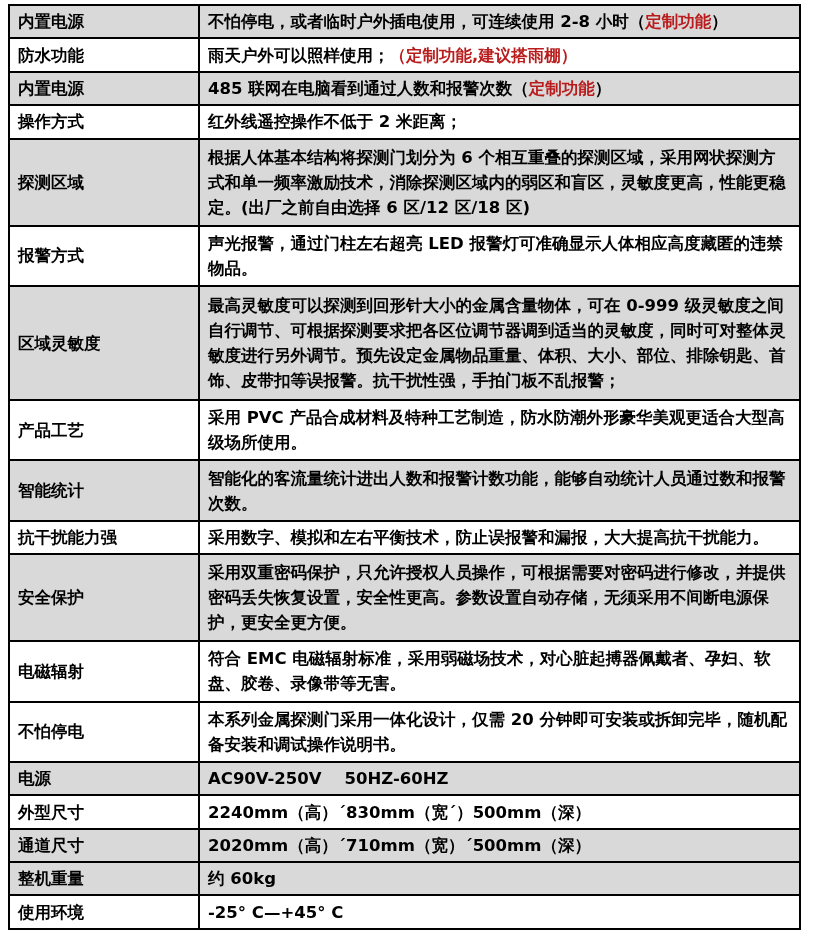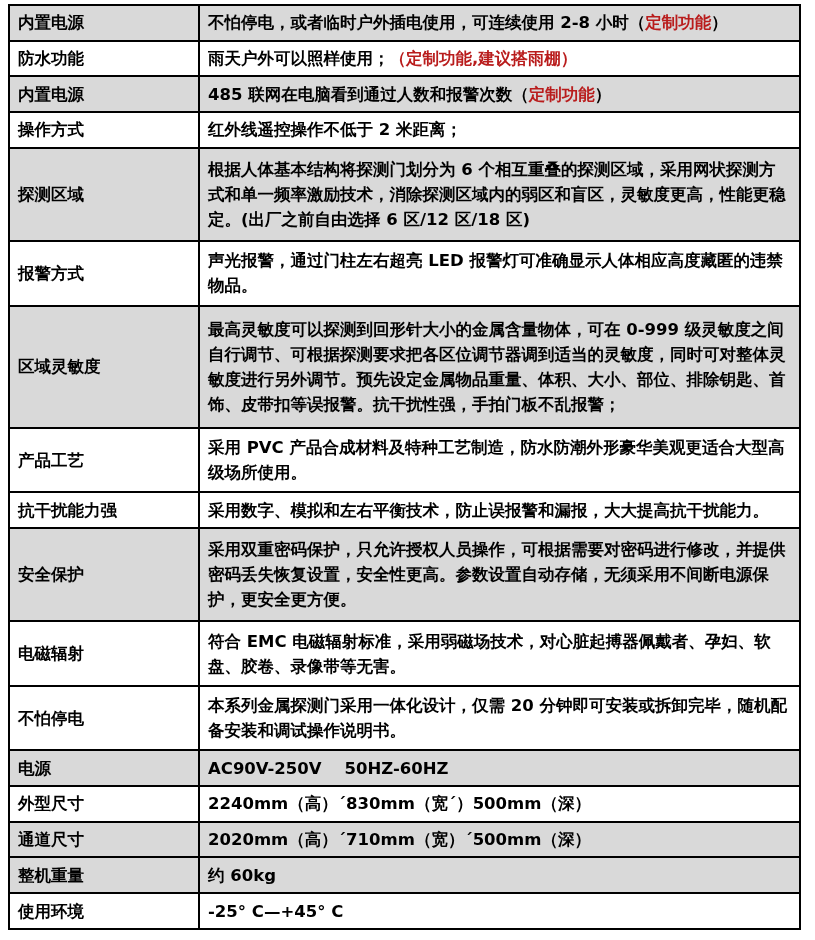--- a/index.html
+++ b/index.html
@@ -77,20 +77,24 @@
           <td class="value-cell"><span>声光报警，通过门柱左右超亮 LED 报警灯可准确显示人体相应高度藏匿的违禁物品。</span></td>
         </tr>
         <tr class="shaded">
           <td class="label-cell">区域灵敏度</td>
           <td class="value-cell"><span>最高灵敏度可以探测到回形针大小的金属含量物体，可在 0-999 级灵敏度之间自行调节、可根据探测要求把各区位调节器调到适当的灵敏度，同时可对整体灵敏度进行另外调节。预先设定金属物品重量、体积、大小、部位、排除钥匙、首饰、皮带扣等误报警。抗干扰性强，手拍门板不乱报警；</span></td>
         </tr>
         <tr>
           <td class="label-cell">产品工艺</td>
           <td class="value-cell"><span>采用 PVC 产品合成材料及特种工艺制造，防水防潮外形豪华美观更适合大型高级场所使用。</span></td>
         </tr>
+        <tr class="shaded">
+          <td class="label-cell">智能统计</td>
+          <td class="value-cell"><span>智能化的客流量统计进出人数和报警计数功能，能够自动统计人员通过数和报警次数。</span></td>
+        </tr>
         <tr>
           <td class="label-cell">抗干扰能力强</td>
           <td class="value-cell"><span>采用数字、模拟和左右平衡技术，防止误报警和漏报，大大提高抗干扰能力。</span></td>
         </tr>
         <tr class="shaded">
           <td class="label-cell">安全保护</td>
           <td class="value-cell"><span>采用双重密码保护，只允许授权人员操作，可根据需要对密码进行修改，并提供密码丢失恢复设置，安全性更高。参数设置自动存储，无须采用不间断电源保护，更安全更方便。</span></td>
         </tr>
         <tr>
           <td class="label-cell">电磁辐射</td>

